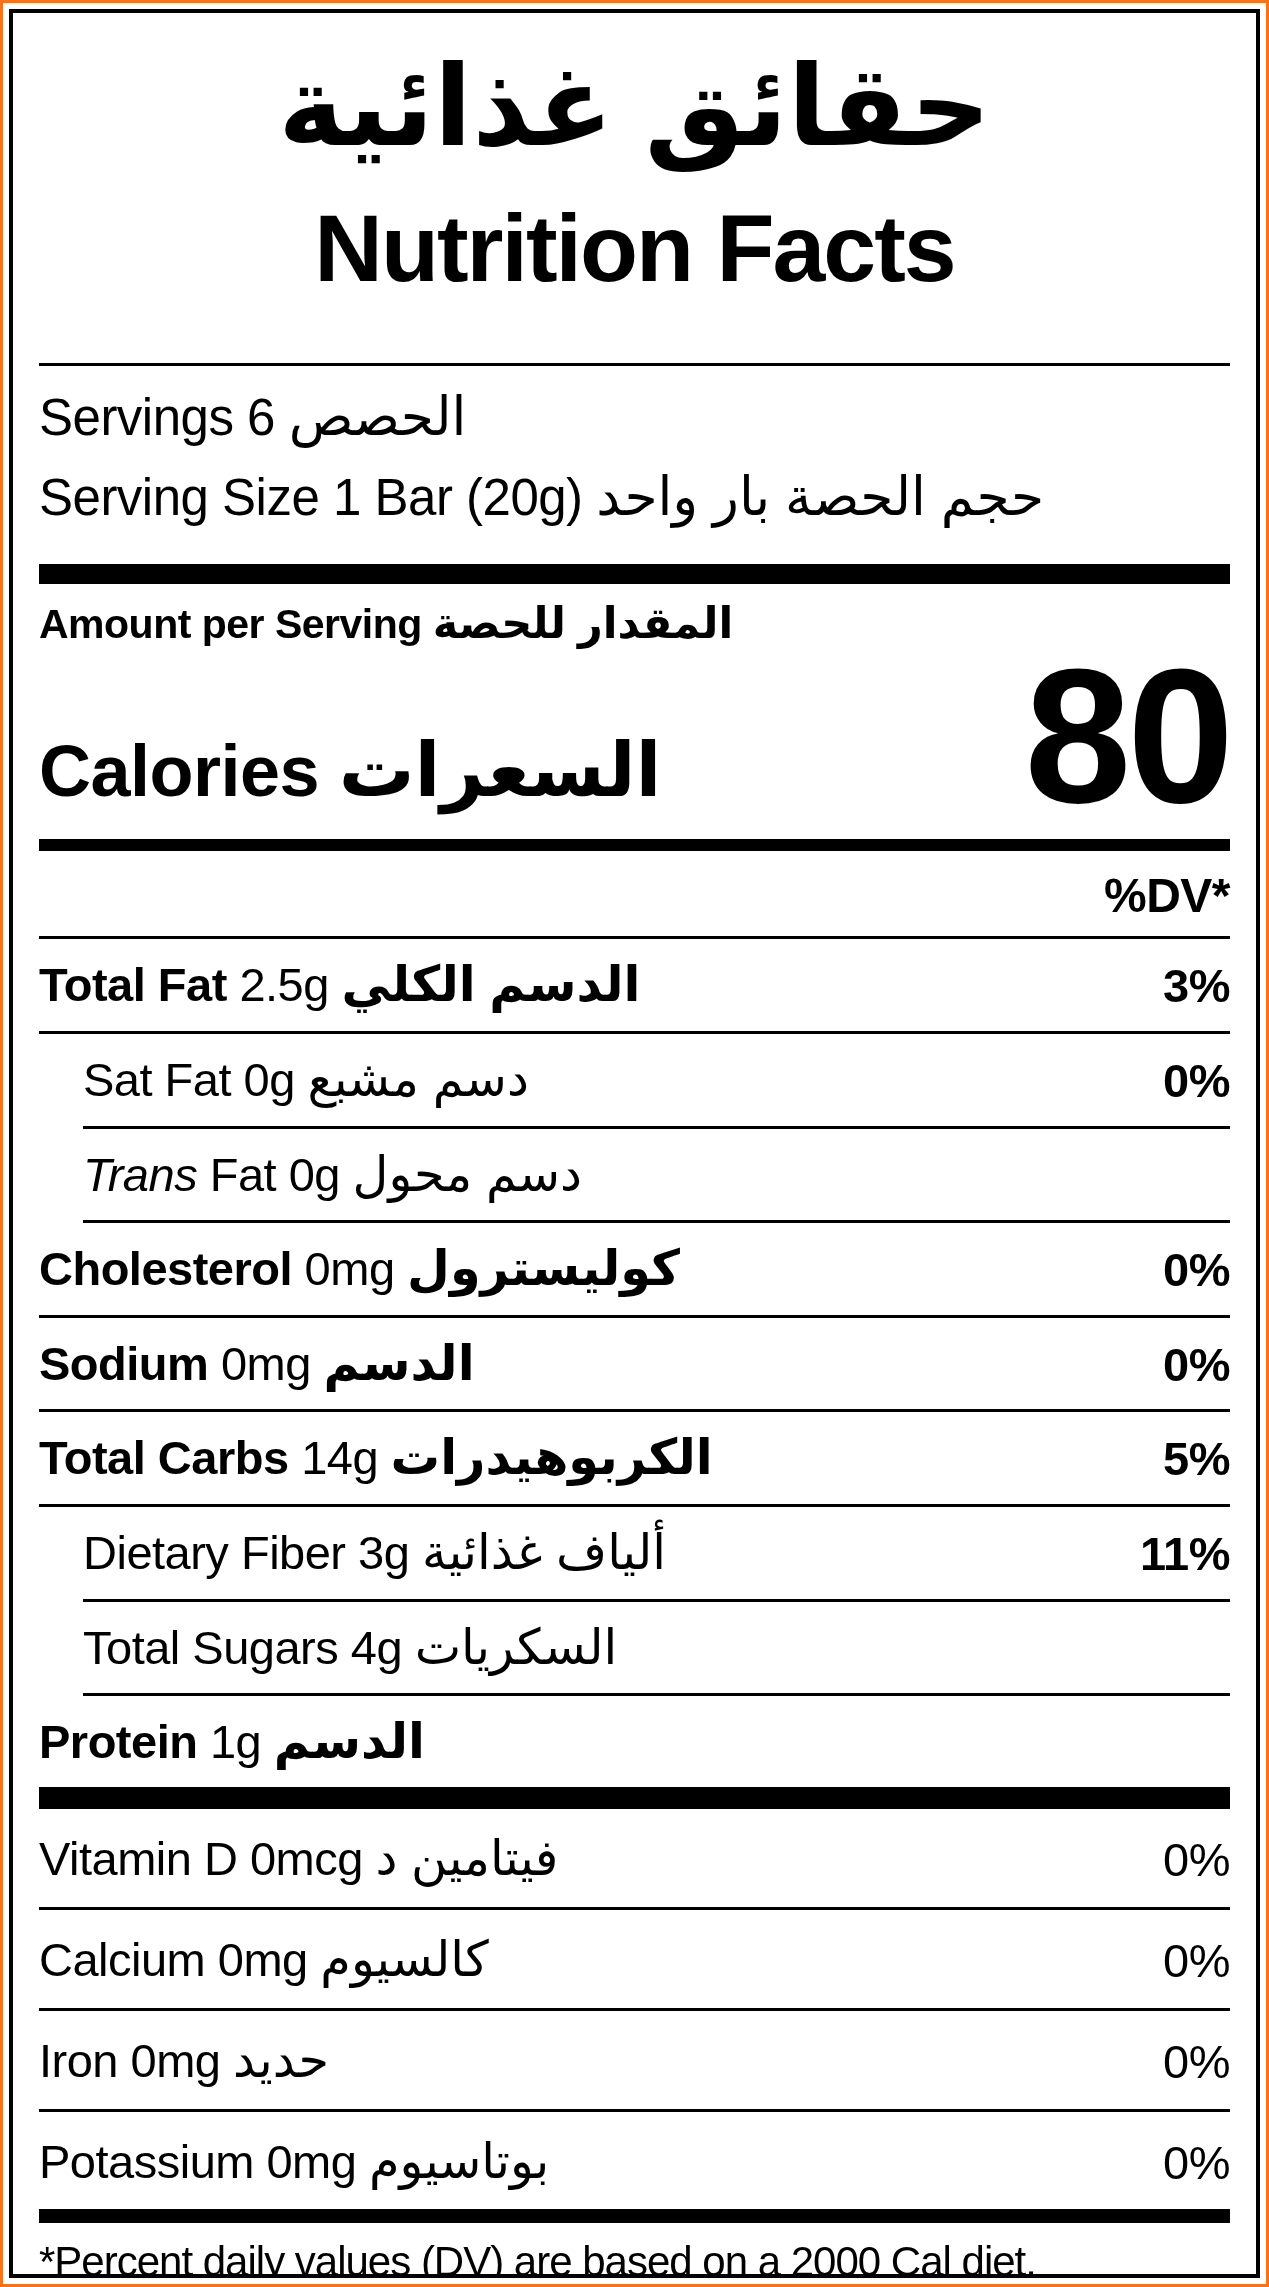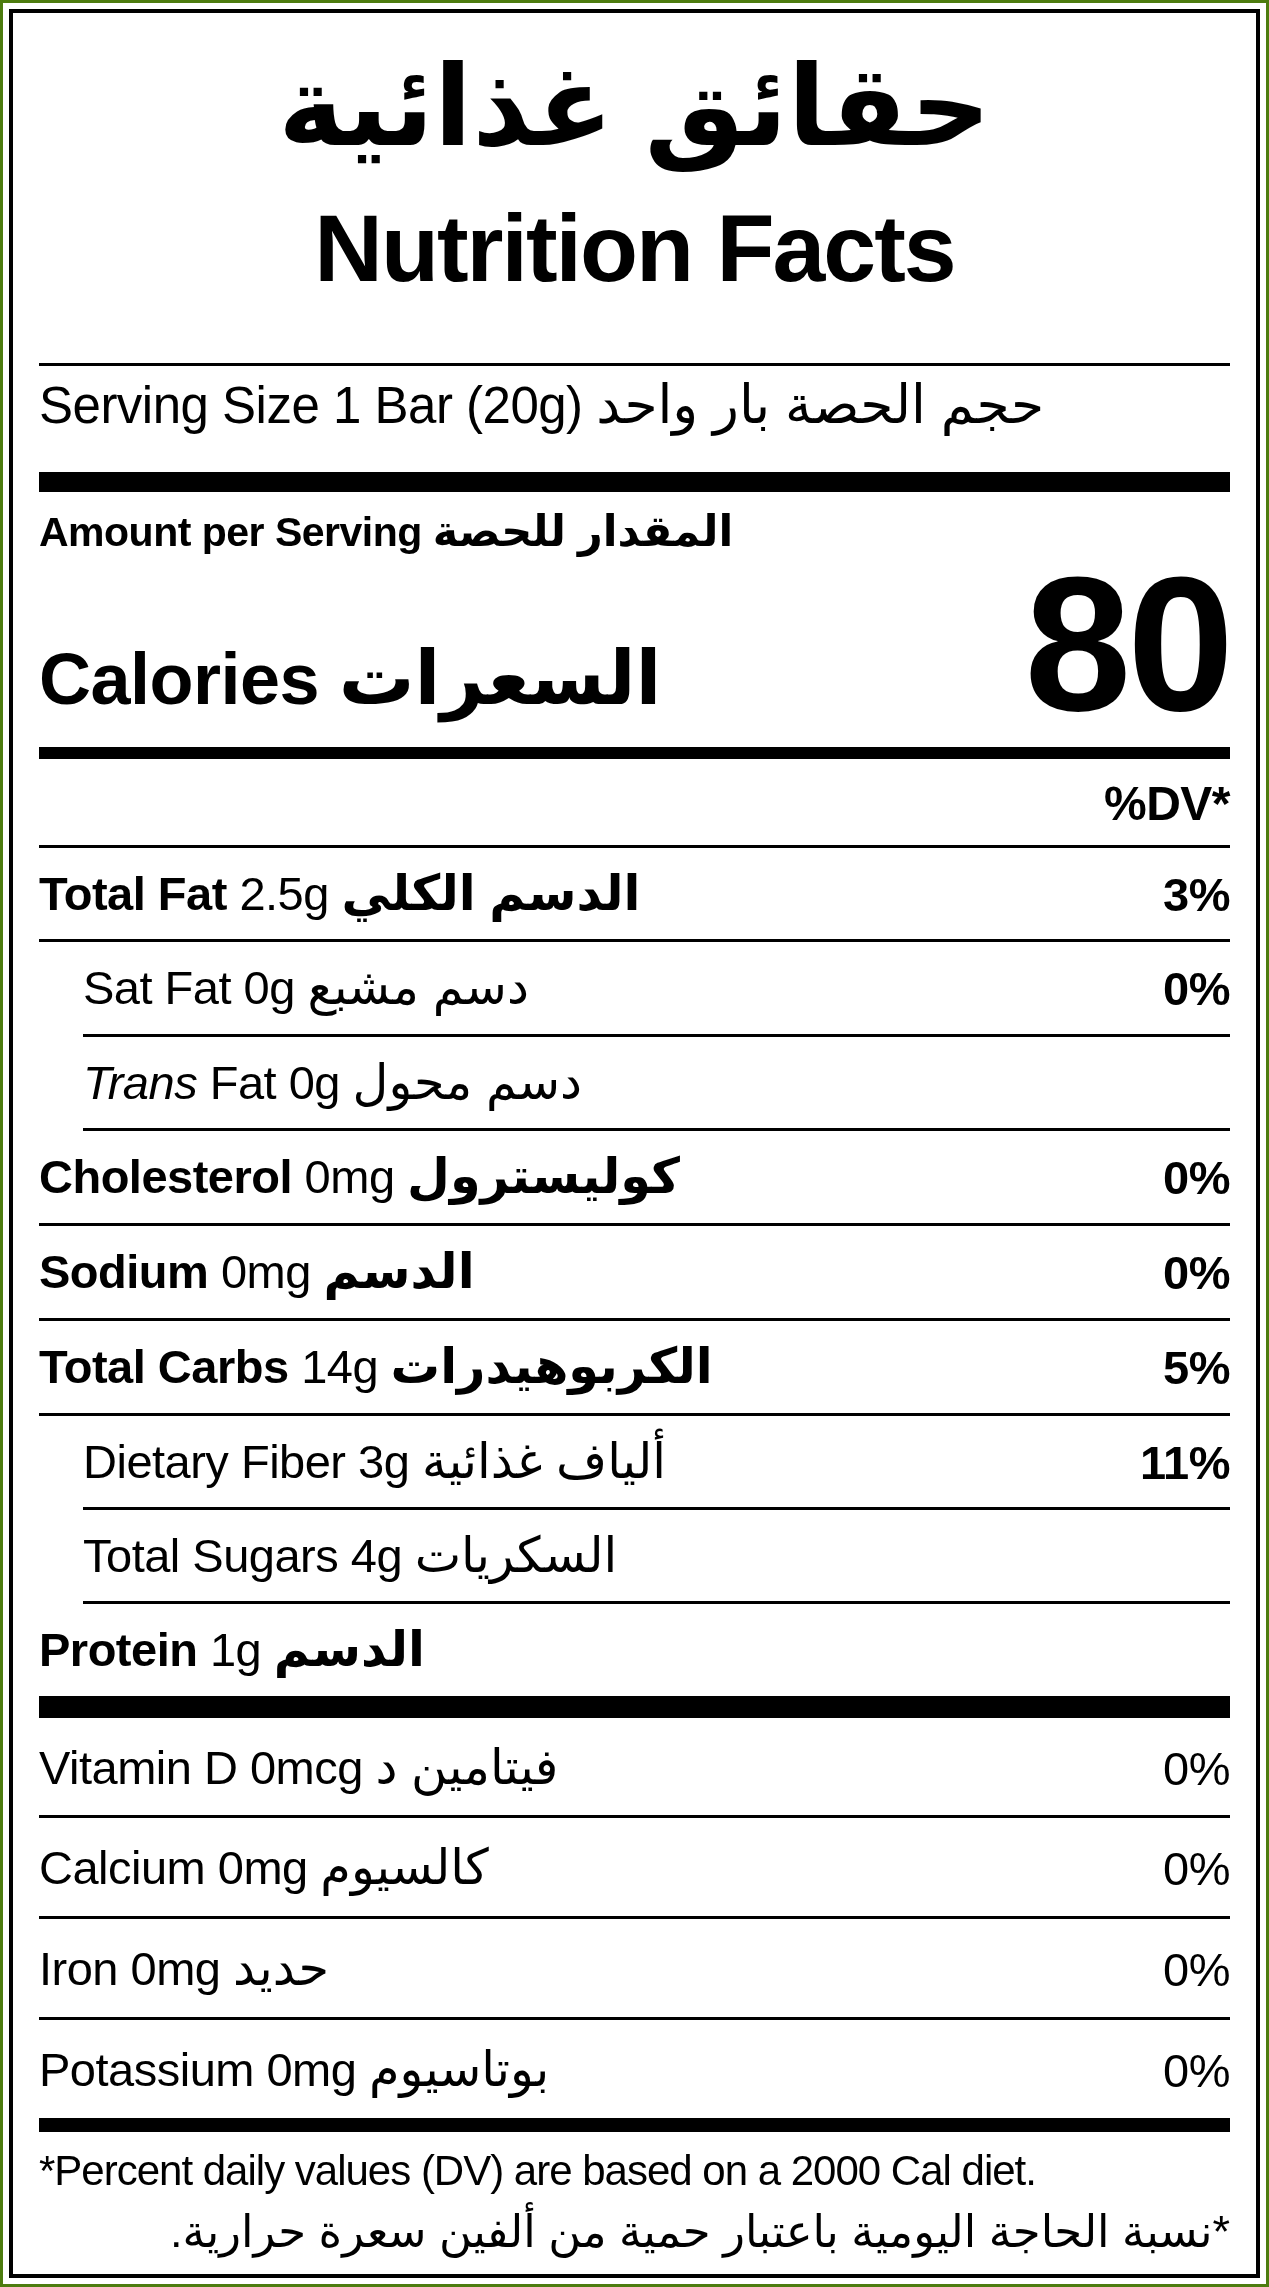--- a/index.html
+++ b/index.html
@@ -6,21 +6,21 @@
   body{
     width:1269px;height:2287px;
     font-family:"Liberation Sans","DejaVu Sans",sans-serif;
     color:#000;
     letter-spacing:-0.5px;
     overflow:hidden;
   }
   *{box-sizing:border-box;}
   .frame{
     width:1269px;height:2287px;
-    border:3px solid #4d7c0f;
+    border:3px solid #f97316;
     padding:6px;
   }
   .inner{
     width:100%;height:100%;
     border:4px solid #000;
     padding:14px 26px 8px 26px;
     overflow:hidden;
   }
   .title-ar{
     text-align:center;
@@ -100,20 +100,24 @@
 <body>
 
 <div class="frame">
   <div class="inner">
 
     <div class="title-ar">حقائق غذائية</div>
     <div class="title-en">Nutrition Facts</div>
 
     <div class="rule"></div>
 
+    <div class="servings-row">
+      <span>Servings 6</span>
+      <span class="ar" dir="rtl">الحصص</span>
+    </div>
 
     <div class="serving-size-row">
       <span>Serving Size 1 Bar (20g)</span>
       <span class="ar" dir="rtl">حجم الحصة بار واحد</span>
     </div>
 
     <div class="bar h20"></div>
 
     <div class="amount-row">
       <span>Amount per Serving</span>

